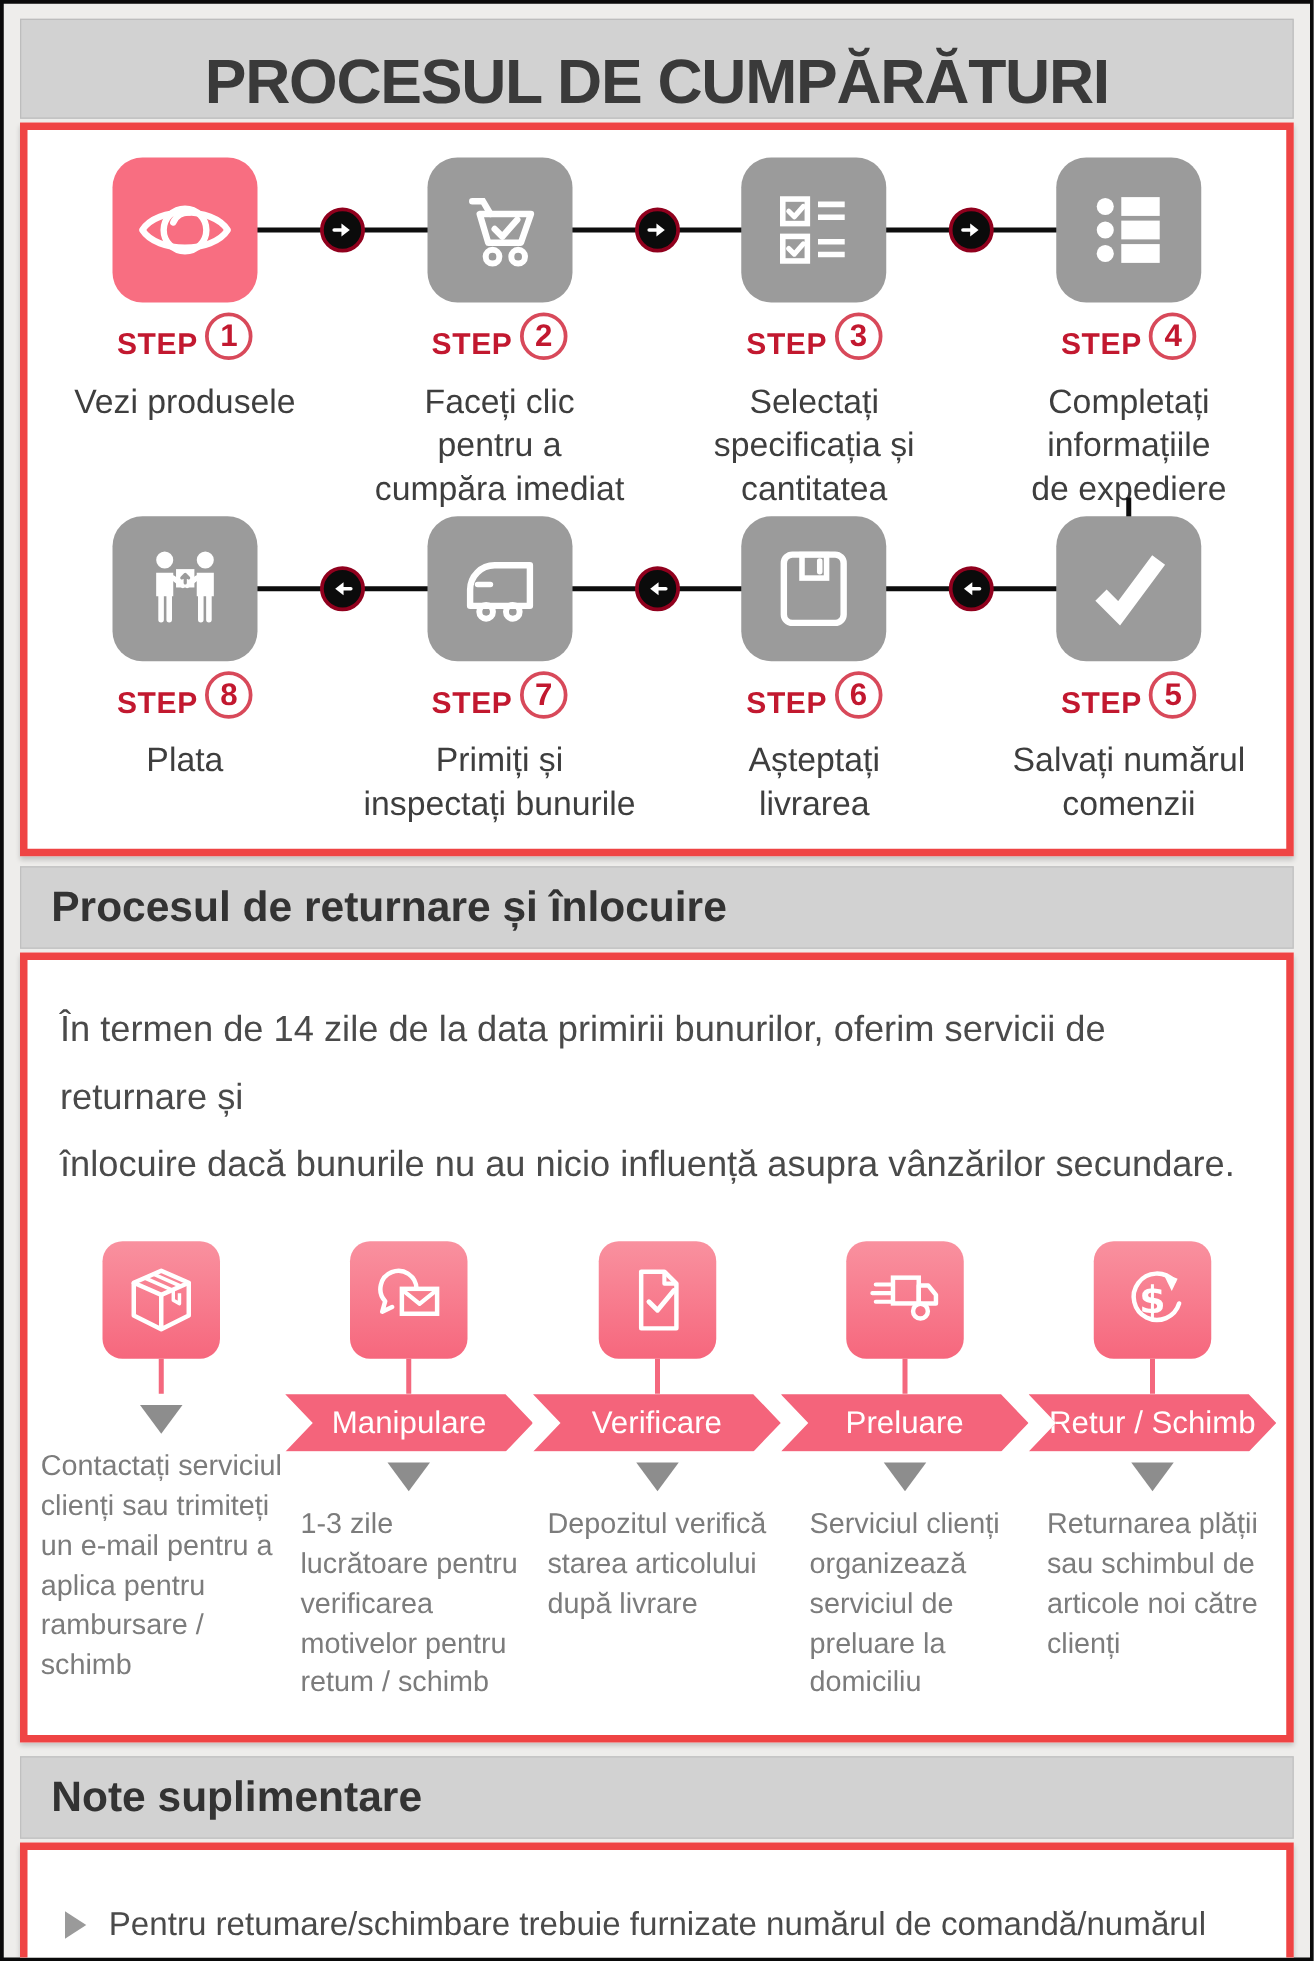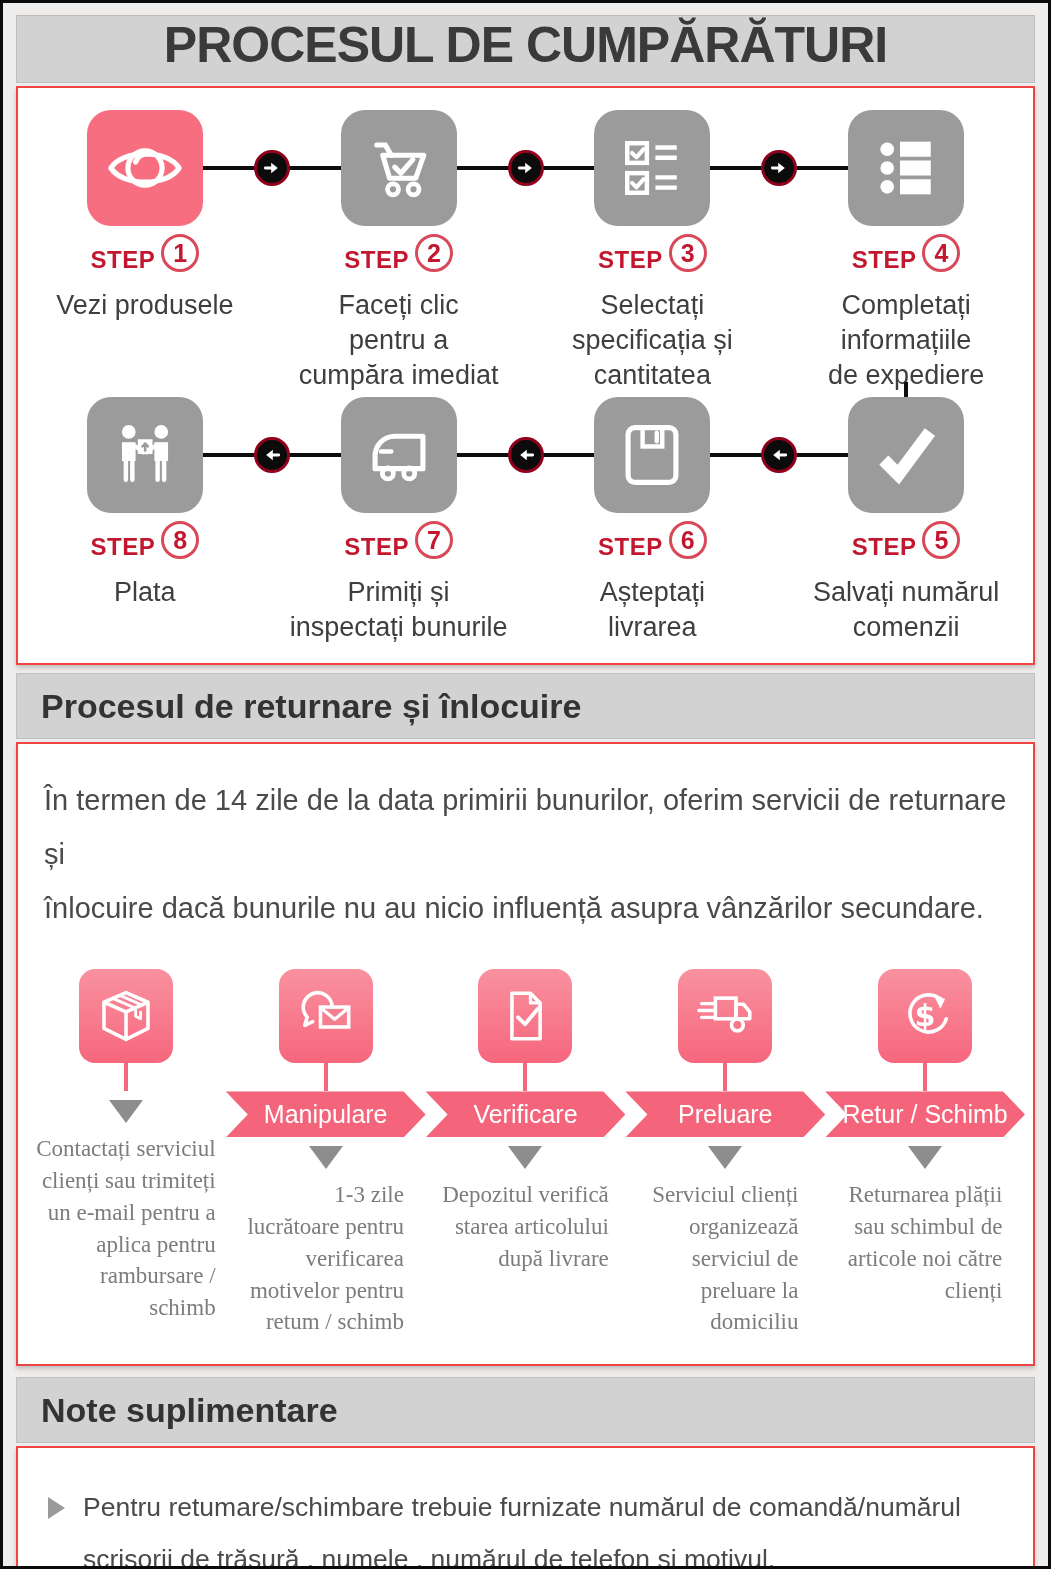--- a/index.html
+++ b/index.html
@@ -10,33 +10,33 @@
     width: 1051px; height: 1569px;
     background: #eeedeb;
     border: 3px solid #0a0a0a;
     padding: 12px 13px 0 13px;
     overflow: hidden;
     position: relative;
   }
 
   
   .title-bar {
-    height: 68px; background:#d2d2d2; border:1px solid #bdbdbd;
-    display:flex; align-items:flex-start; justify-content:center;
+    height: 80px; background:#d2d2d2; border:1px solid #bdbdbd;
+    display:flex; align-items:flex-end; justify-content:center;
   }
   .title-bar h1 {
     font-size: 50px; font-weight: bold; color:#3a3a3a; letter-spacing:-1px;
   }
   .section-header {
     height: 66px; background:#d2d2d2; border:1px solid #c0c0c0;
     display:flex; align-items:center; padding-left:24px; margin-top:8px;
   }
   .section-header h2 { font-size:34px; font-weight:bold; color:#333; }
   .panel {
-    background:#fff; border:2px solid #ef4444; margin-top:3px;
+    background:#fff; border:6px solid #ef4444; margin-top:3px;
     box-shadow: 0 3px 4px rgba(0,0,0,0.18);
   }
 
   
   .steps-panel { padding: 22px 0 18px 0; }
   .steps-row { position:relative; display:flex; }
   .steps-row.row2 { margin-top:4px; }
   .step-col { flex:1; display:flex; flex-direction:column; align-items:center; }
   .step-icon {
     width:116px; height:116px; border-radius:24px; background:#9b9b9b;
@@ -95,22 +95,22 @@
     font-size:25px; display:flex; align-items:center; justify-content:center;
     white-space:nowrap; overflow:hidden;
     clip-path: polygon(0 0, calc(100% - 22px) 0, 100% 50%, calc(100% - 22px) 100%, 0 100%, 22px 50%);
   }
   .stage-tri {
     margin-top:9px; width:0; height:0;
     border-left:17px solid transparent; border-right:17px solid transparent;
     border-top:23px solid #8d8d8d;
   }
   .stage-desc {
-    margin-top:10px; font-size:23px; color:#7c7c7c; text-align:right;
-    line-height:1.38; white-space:pre-line;font-family:Liberation Serif, serif;
+    margin-top:10px; font-size:23px; color:#7c7c7c; text-align:left;
+    line-height:1.38; white-space:pre-line;
   }
 
   
   .notes-panel { padding: 34px 30px 36px 30px; }
   .note-item { display:flex; align-items:flex-start; gap:18px; }
   .note-bullet {
     margin-top:15px; width:0; height:0; flex:0 0 auto;
     border-left:17px solid #9a9a9a;
     border-top:11px solid transparent; border-bottom:11px solid transparent;
   }

